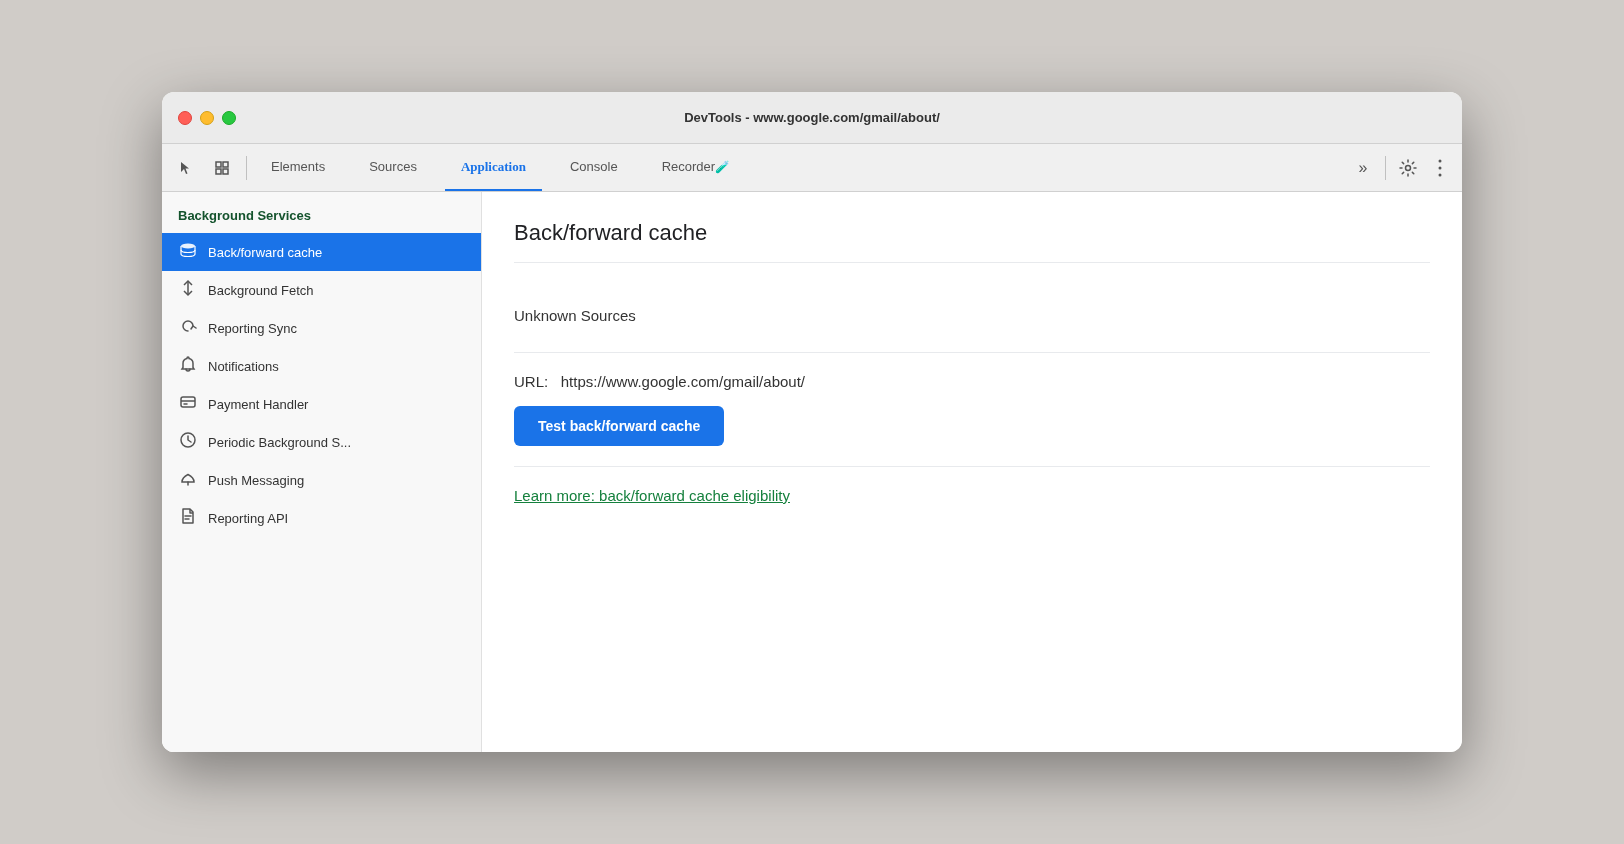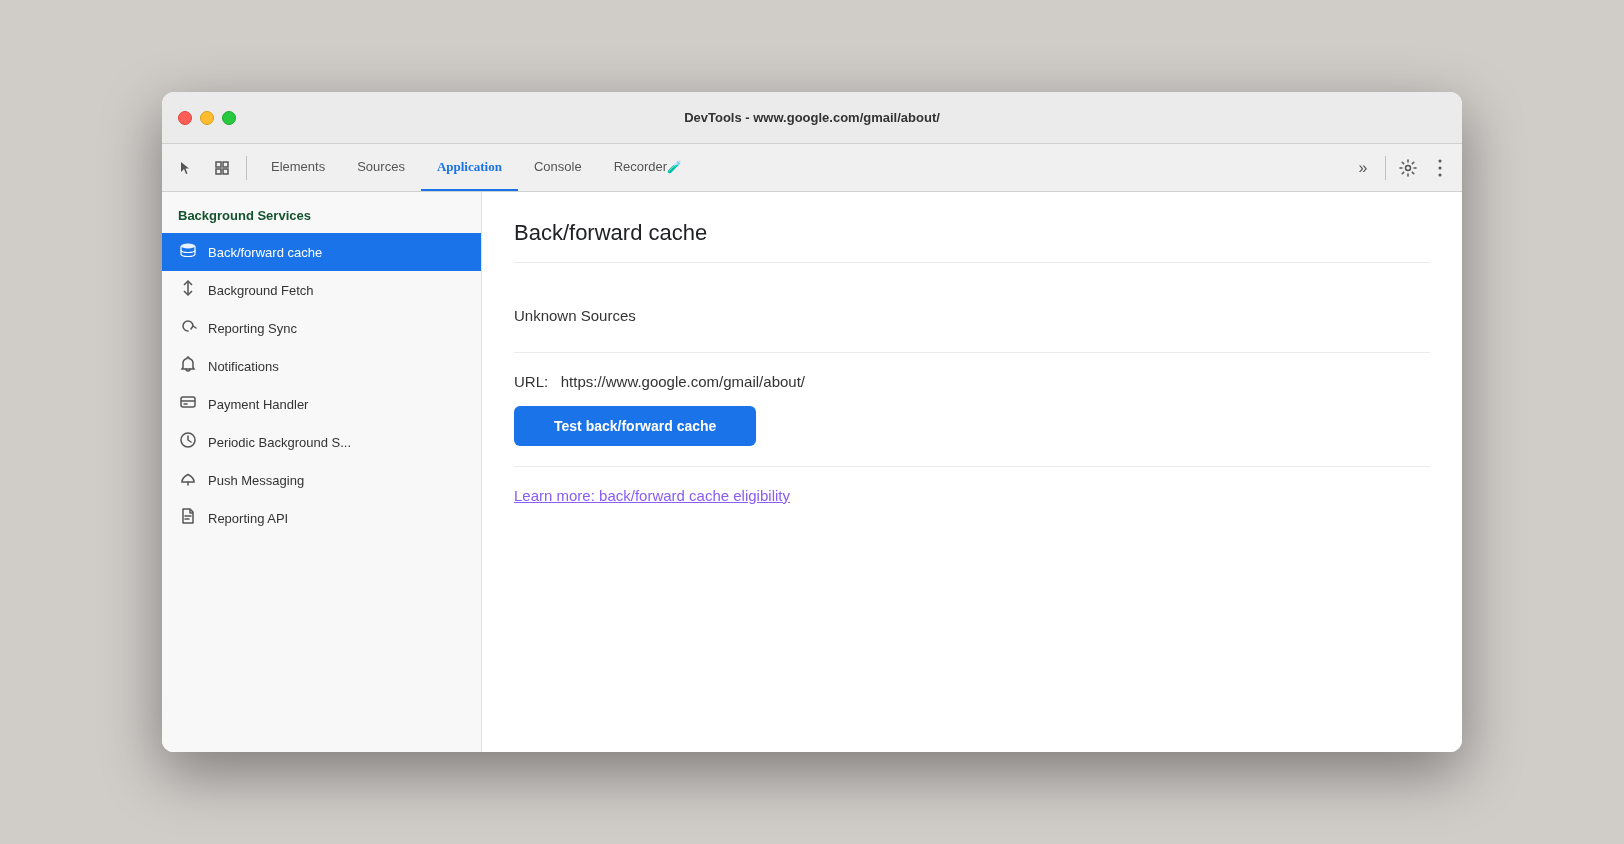--- a/index.html
+++ b/index.html
@@ -75,21 +75,21 @@
     .toolbar-divider {
       width: 1px;
       height: 24px;
       background: #c0c0c0;
       margin: 0 4px;
     }
     .tabs {
       display: flex;
       align-items: flex-end;
       height: 100%;
-      gap: 0;
+      gap: 12px;
       flex: 1;
     }
     .tab {
       padding: 0 16px;
       height: 100%;
       display: flex;
       align-items: center;
       font-size: 13px;
       color: #555;
       cursor: pointer;
@@ -188,32 +188,32 @@
     }
     .url-text {
       font-size: 15px;
       color: #333;
     }
     .test-button {
       background: #1a73e8;
       color: white;
       border: none;
       border-radius: 6px;
-      padding: 12px 40px;
+      padding: 12px 24px;
       font-size: 14px;
       font-weight: 600;
       cursor: pointer;
       margin-top: 16px;
       display: inline-block;
     }
     .learn-more-section {
       padding: 20px 0;
     }
     .learn-more-link {
-      color: #8b5cf6;
+      color: #15803d;
       font-size: 15px;
       text-decoration: underline;
       cursor: pointer;
     }
   </style>
 </head>
 <body>
 
 <div class="window">
 

